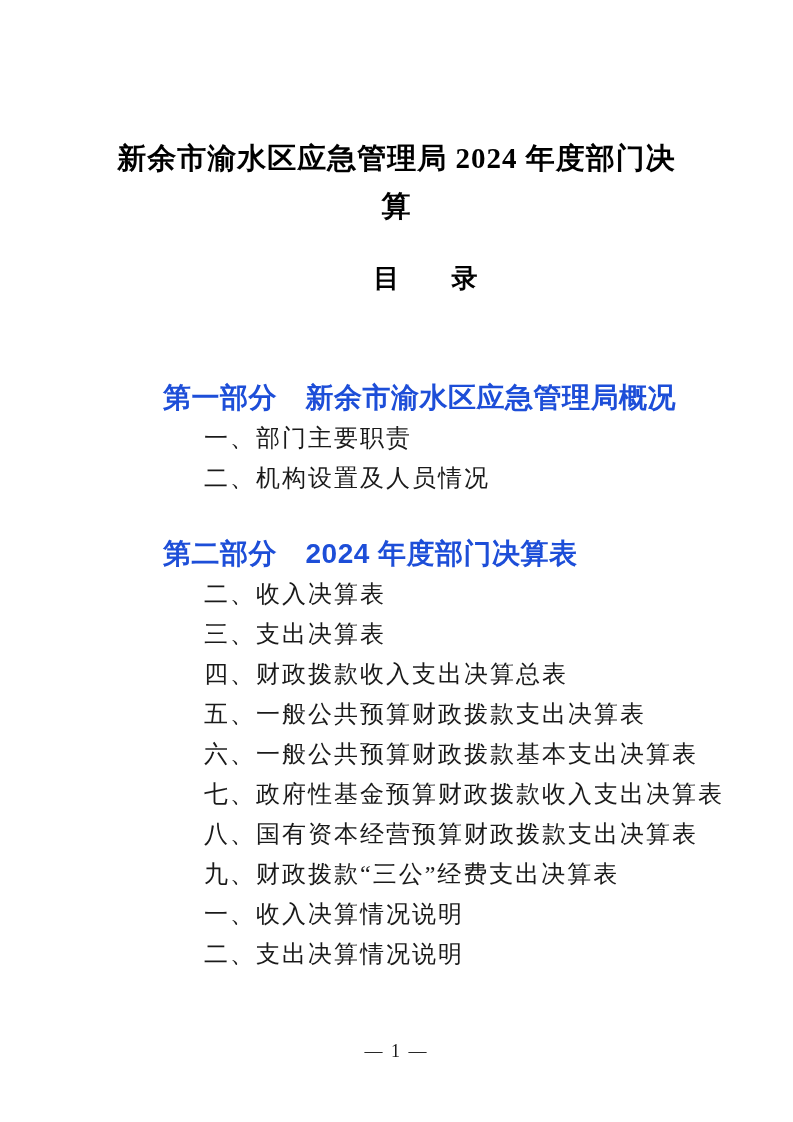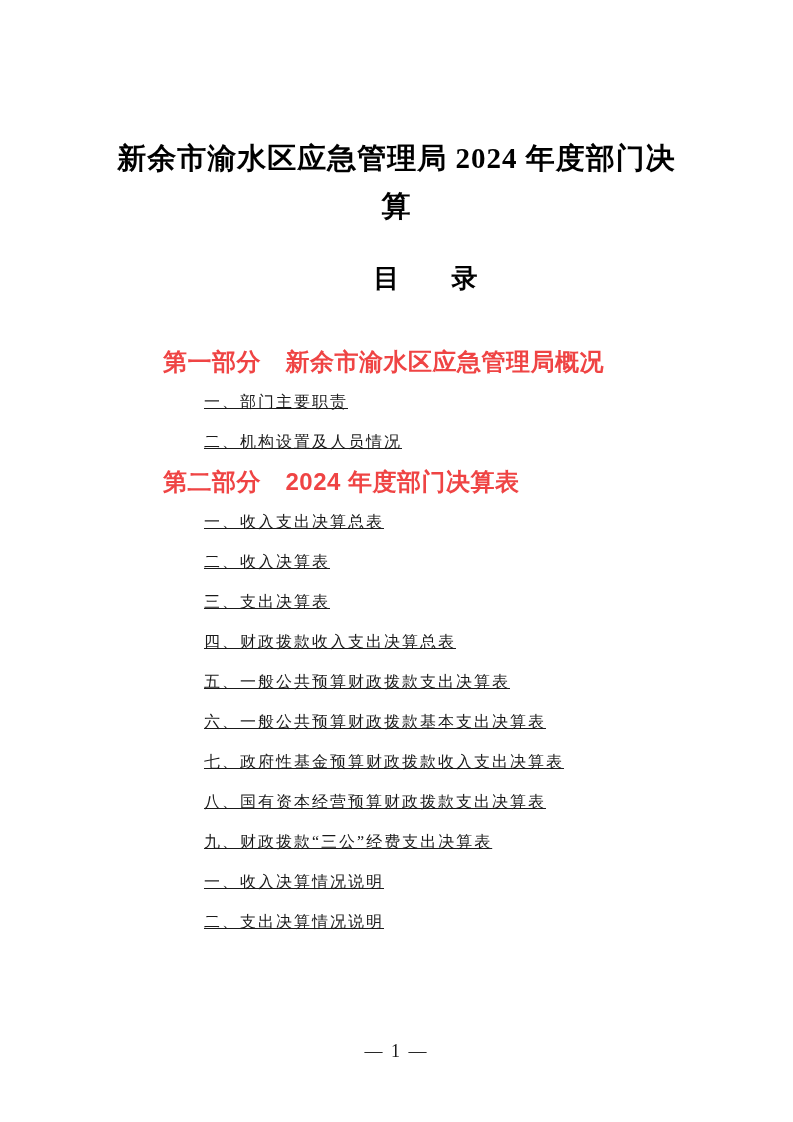--- a/index.html
+++ b/index.html
@@ -56,36 +56,36 @@
     position: absolute;
     top: 342px;
     left: 163px;
     width: 600px;
   }
   .toc-part {
     height: 40px;
     line-height: 40px;
     font-family: "Liberation Sans", "DejaVu Sans", sans-serif;
     font-weight: 700;
-    font-size: 24px;
+    font-size: 28px;
     letter-spacing: 0.5px;
     white-space: nowrap;
-    color: #ef4444;
+    color: #1d4ed8;
+    margin-top: 36px;
   }
   .toc-item {
     height: 40px;
     line-height: 40px;
     padding-left: 41px;
     font-family: "Liberation Serif", "DejaVu Serif", serif;
     font-weight: 400;
-    font-size: 16px;
+    font-size: 24px;
     letter-spacing: 2px;
     white-space: nowrap;
     color: #1a1a1a;
-    text-decoration: underline;
   }
   .page-footer {
     position: absolute;
     top: 1038px;
     left: 0;
     width: 793px;
     text-align: center;
     font-family: "Liberation Serif", "DejaVu Serif", serif;
     font-size: 18px;
     line-height: 26px;
@@ -105,21 +105,20 @@
 
   <h2 class="toc-heading">目　　录</h2>
 
   <nav class="toc">
 
     <div class="toc-part">第一部分　新余市渝水区应急管理局概况</div>
     <div class="toc-item">一、部门主要职责</div>
     <div class="toc-item">二、机构设置及人员情况</div>
 
     <div class="toc-part">第二部分　2024 年度部门决算表</div>
-    <div class="toc-item">一、收入支出决算总表</div>
     <div class="toc-item">二、收入决算表</div>
     <div class="toc-item">三、支出决算表</div>
     <div class="toc-item">四、财政拨款收入支出决算总表</div>
     <div class="toc-item">五、一般公共预算财政拨款支出决算表</div>
     <div class="toc-item">六、一般公共预算财政拨款基本支出决算表</div>
     <div class="toc-item">七、政府性基金预算财政拨款收入支出决算表</div>
     <div class="toc-item">八、国有资本经营预算财政拨款支出决算表</div>
     <div class="toc-item">九、财政拨款“三公”经费支出决算表</div>
 
     <div class="toc-item">一、收入决算情况说明</div>

